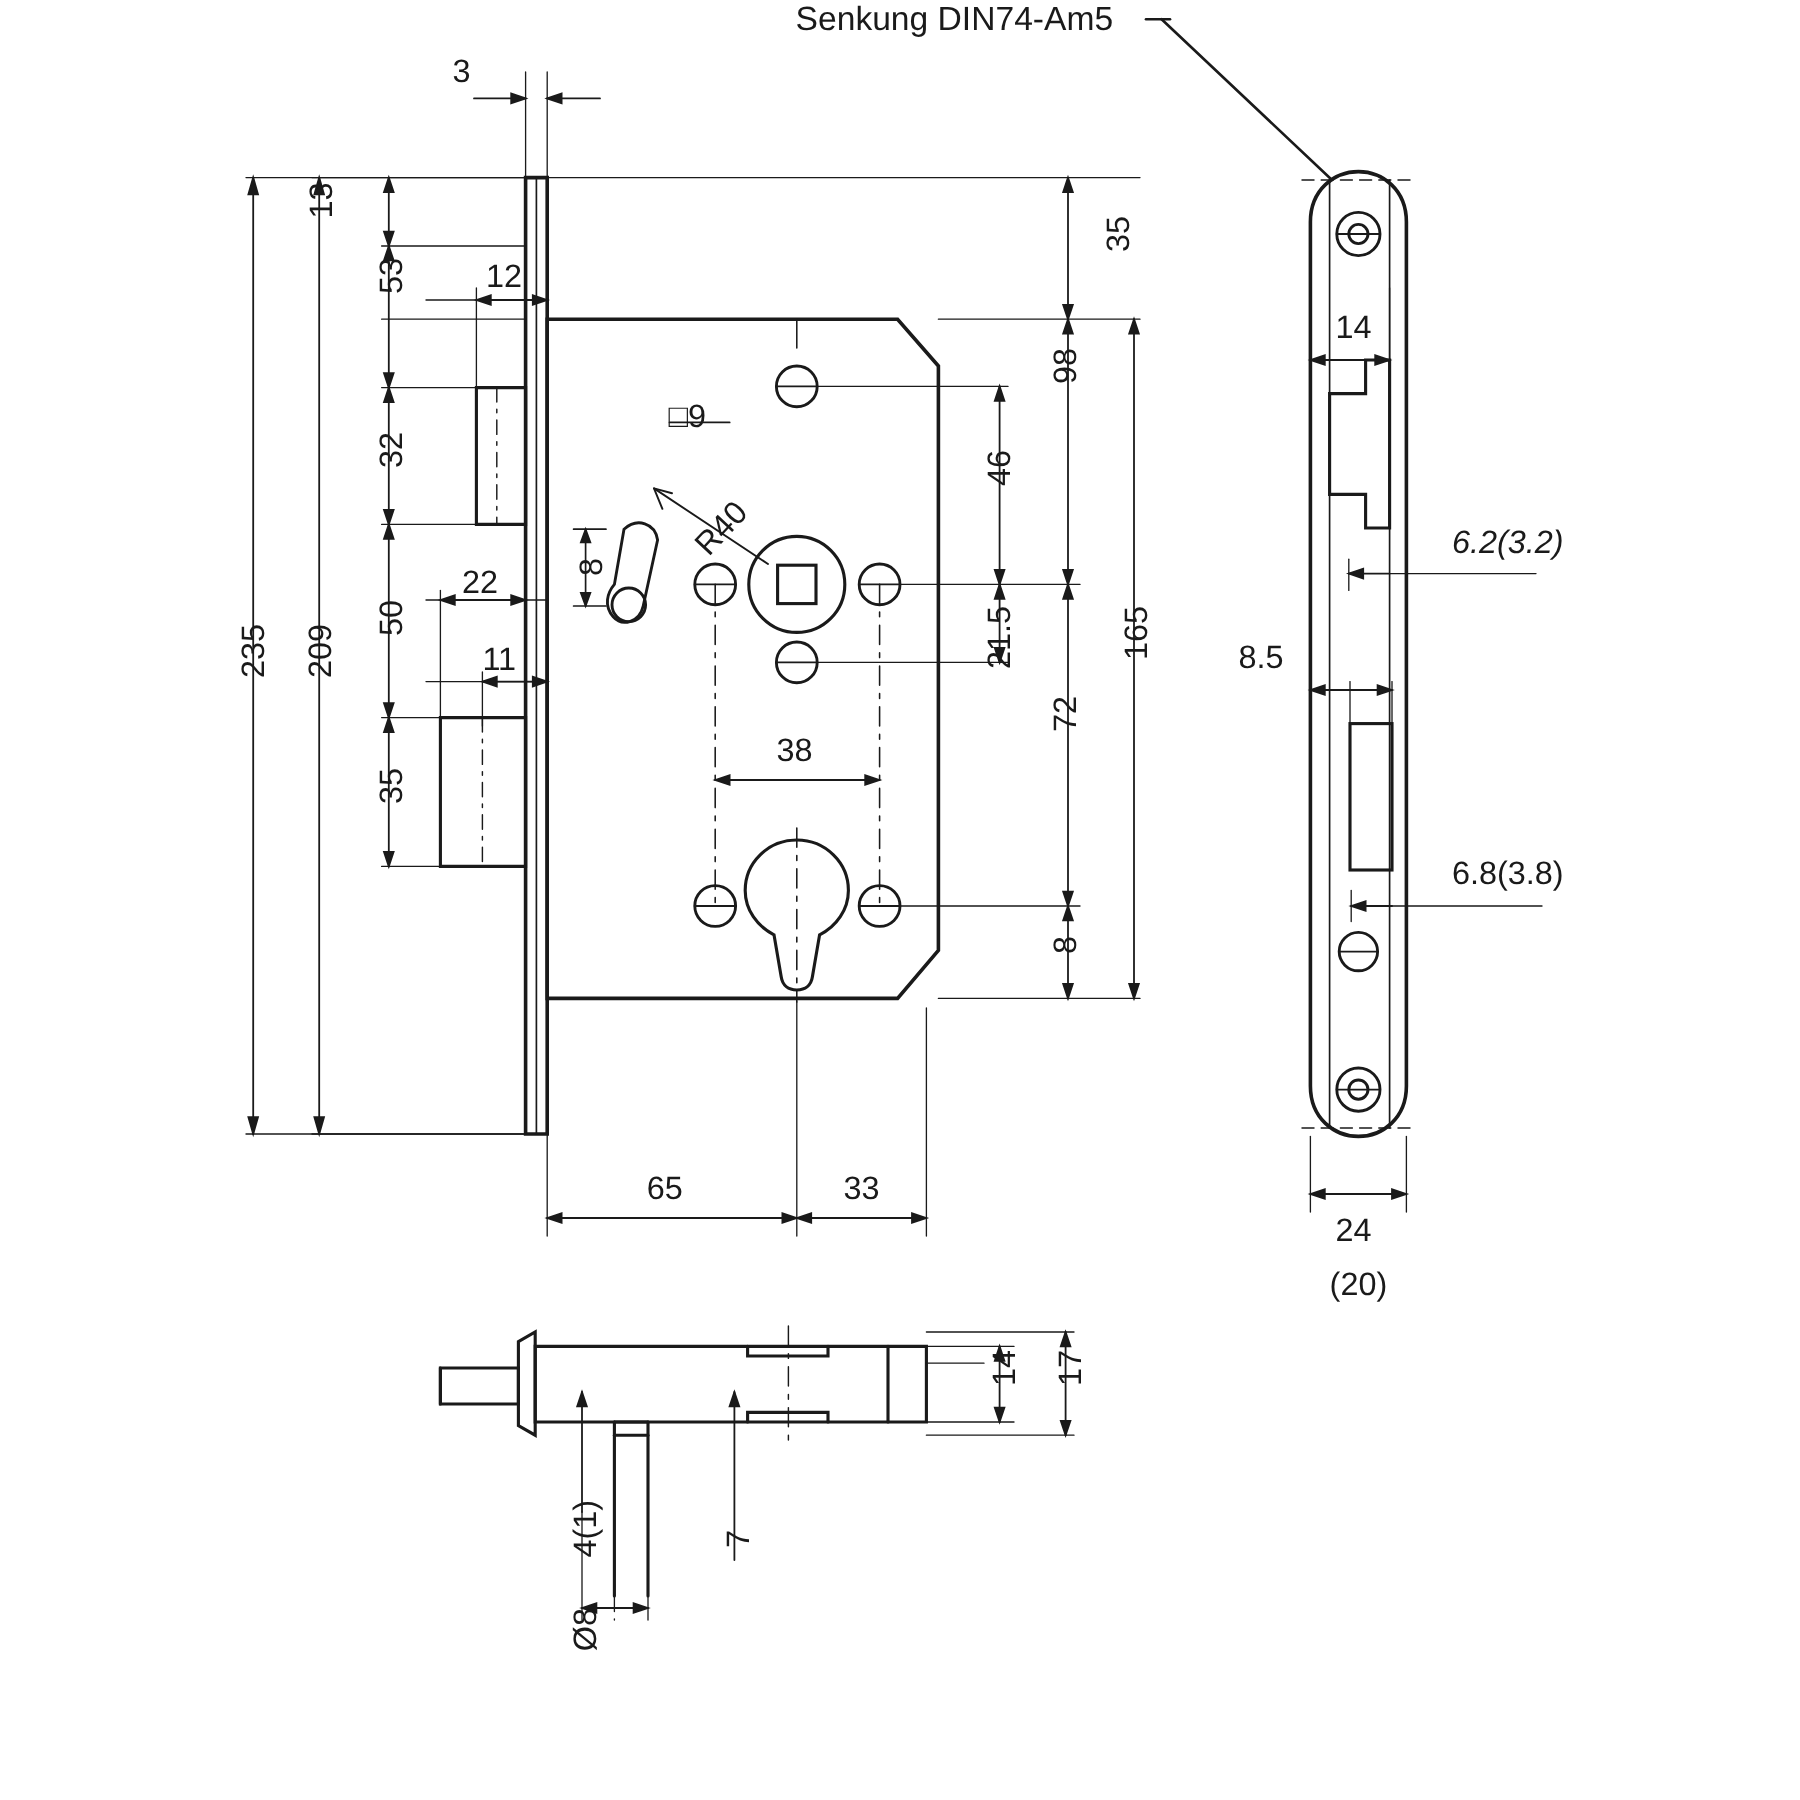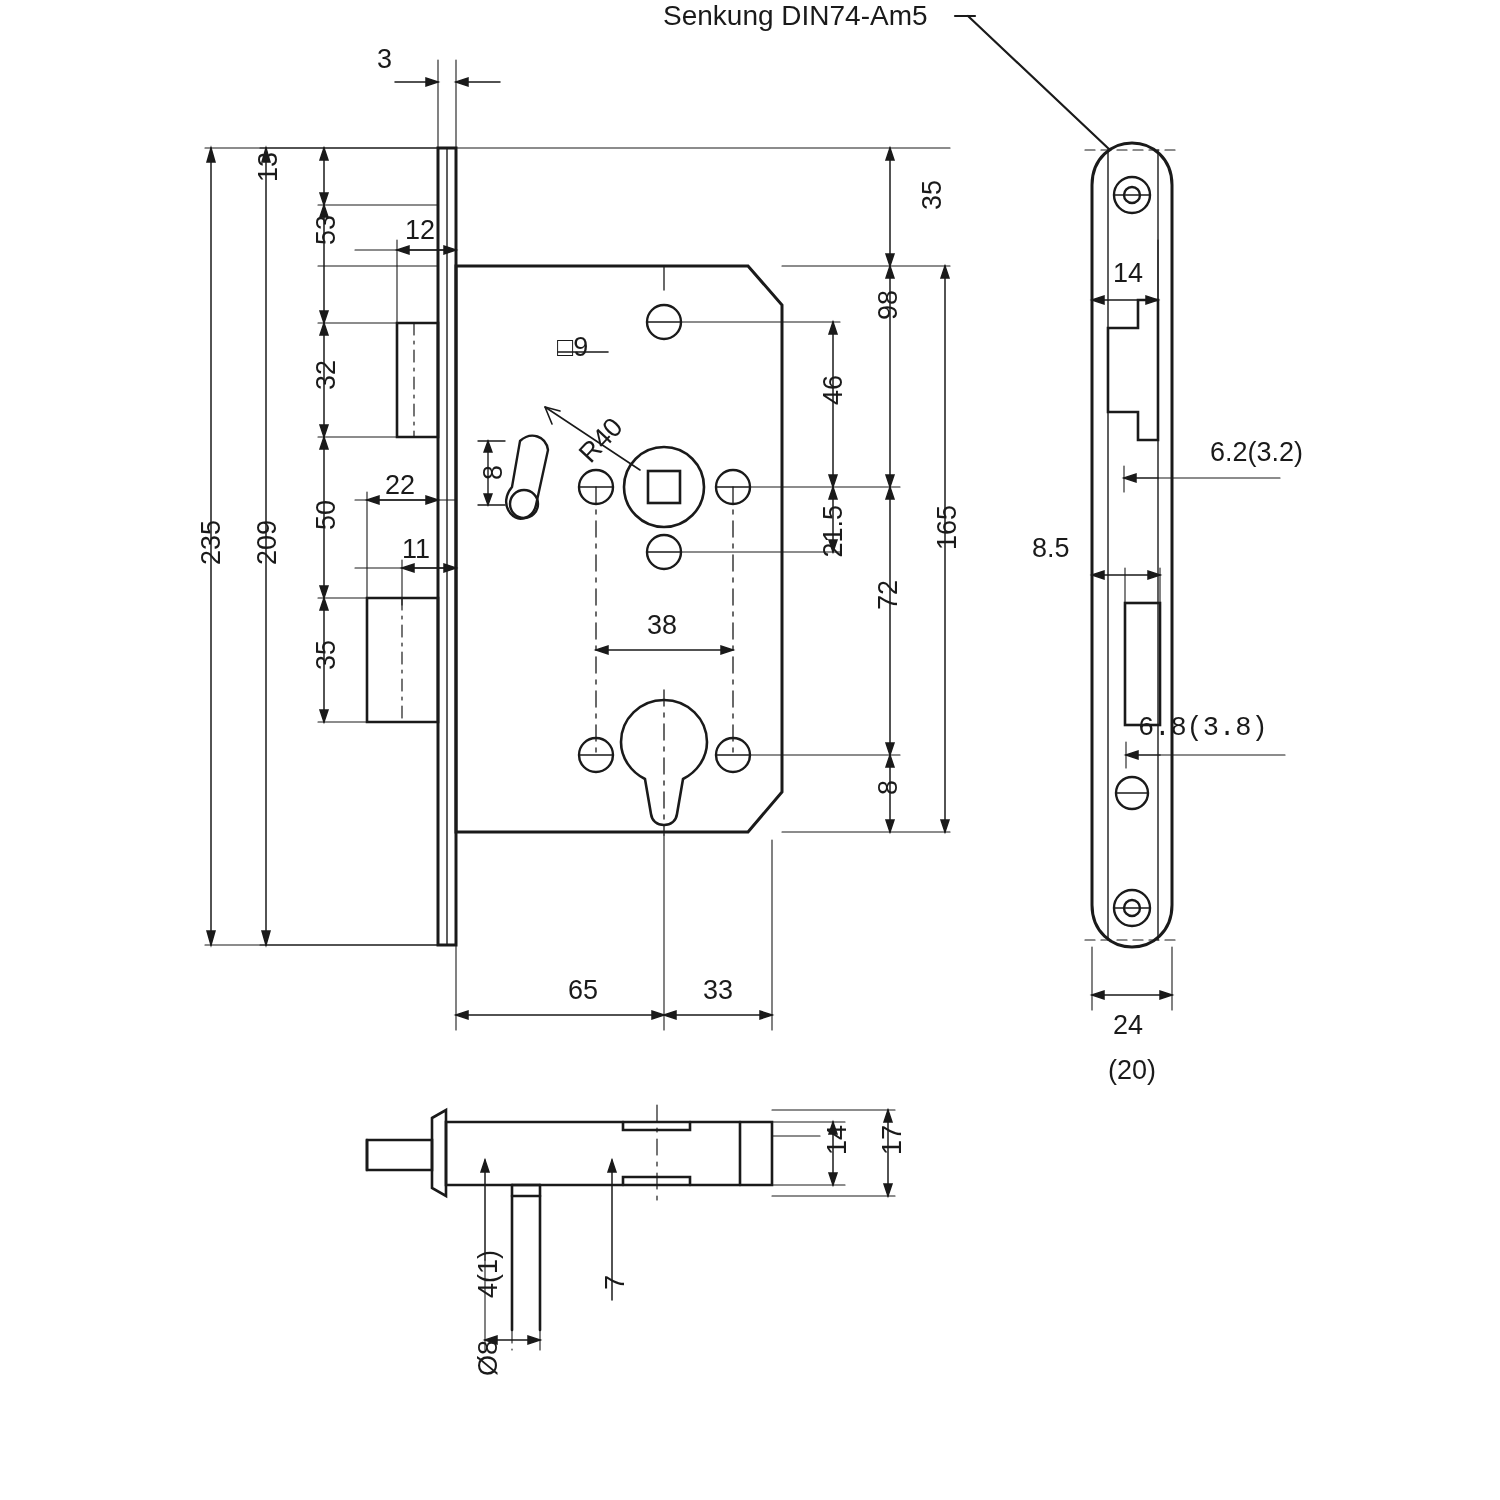--- a/index.html
+++ b/index.html
@@ -403,34 +403,34 @@
 <div class="lbl" style="left:385px;top:470px;">22</div>
 <div class="lbl rot" style="left:311px;top:500px;transform:rotate(-90deg) translate(-100%,0);">50</div>
 <div class="lbl" style="left:402px;top:534px;text-align:center;">11</div>
 <div class="lbl rot" style="left:311px;top:640px;transform:rotate(-90deg) translate(-100%,0);">35</div>
 <div class="lbl rot" style="left:196px;top:520px;transform:rotate(-90deg) translate(-100%,0);">235</div>
 <div class="lbl rot" style="left:252px;top:520px;transform:rotate(-90deg) translate(-100%,0);">209</div>
 <div class="lbl rot" style="left:478px;top:465px;transform:rotate(-90deg) translate(-100%,0);">8</div>
 <div class="lbl" style="left:557px;top:332px;">□9</div>
 <div class="lbl rot" style="left:573px;top:448px;transform:rotate(-47deg);">R40</div>
 <div class="lbl" style="left:647px;top:610px;">38</div>
-<div class="lbl" style="left:568px;top:975px;">65</div>
+<div class="lbl" style="left:539px;top:975px;">65</div>
 <div class="lbl" style="left:703px;top:975px;">33</div>
 <div class="lbl rot" style="left:917px;top:180px;transform:rotate(-90deg) translate(-100%,0);">35</div>
 <div class="lbl rot" style="left:873px;top:290px;transform:rotate(-90deg) translate(-100%,0);">98</div>
 <div class="lbl rot" style="left:818px;top:375px;transform:rotate(-90deg) translate(-100%,0);">46</div>
 <div class="lbl rot" style="left:818px;top:505px;transform:rotate(-90deg) translate(-100%,0);">21.5</div>
 <div class="lbl rot" style="left:932px;top:505px;transform:rotate(-90deg) translate(-100%,0);">165</div>
 <div class="lbl rot" style="left:873px;top:580px;transform:rotate(-90deg) translate(-100%,0);">72</div>
 <div class="lbl rot" style="left:873px;top:780px;transform:rotate(-90deg) translate(-100%,0);">8</div>
 
 <div class="lbl" style="left:1113px;top:258px;">14</div>
-<div class="lbl" style="left:1210px;top:437px;">6.2(3.2)</div>
+<div class="lbl" style="left:1210px;top:437px;font-style:italic;">6.2(3.2)</div>
 <div class="lbl" style="left:1032px;top:533px;">8.5</div>
-<div class="lbl" style="left:1138px;top:713px;font-family:Liberation Mono, monospace;">6.8(3.8)</div>
+<div class="lbl" style="left:1210px;top:713px;">6.8(3.8)</div>
 <div class="lbl" style="left:1113px;top:1010px;">24</div>
 <div class="lbl" style="left:1108px;top:1055px;">(20)</div>
 
 <div class="lbl rot" style="left:822px;top:1125px;transform:rotate(-90deg) translate(-100%,0);">14</div>
 <div class="lbl rot" style="left:877px;top:1125px;transform:rotate(-90deg) translate(-100%,0);">17</div>
 <div class="lbl rot" style="left:473px;top:1250px;transform:rotate(-90deg) translate(-100%,0);">4(1)</div>
 <div class="lbl rot" style="left:600px;top:1275px;transform:rotate(-90deg) translate(-100%,0);">7</div>
 <div class="lbl rot" style="left:473px;top:1340px;transform:rotate(-90deg) translate(-100%,0);">Ø8</div>
 
 

